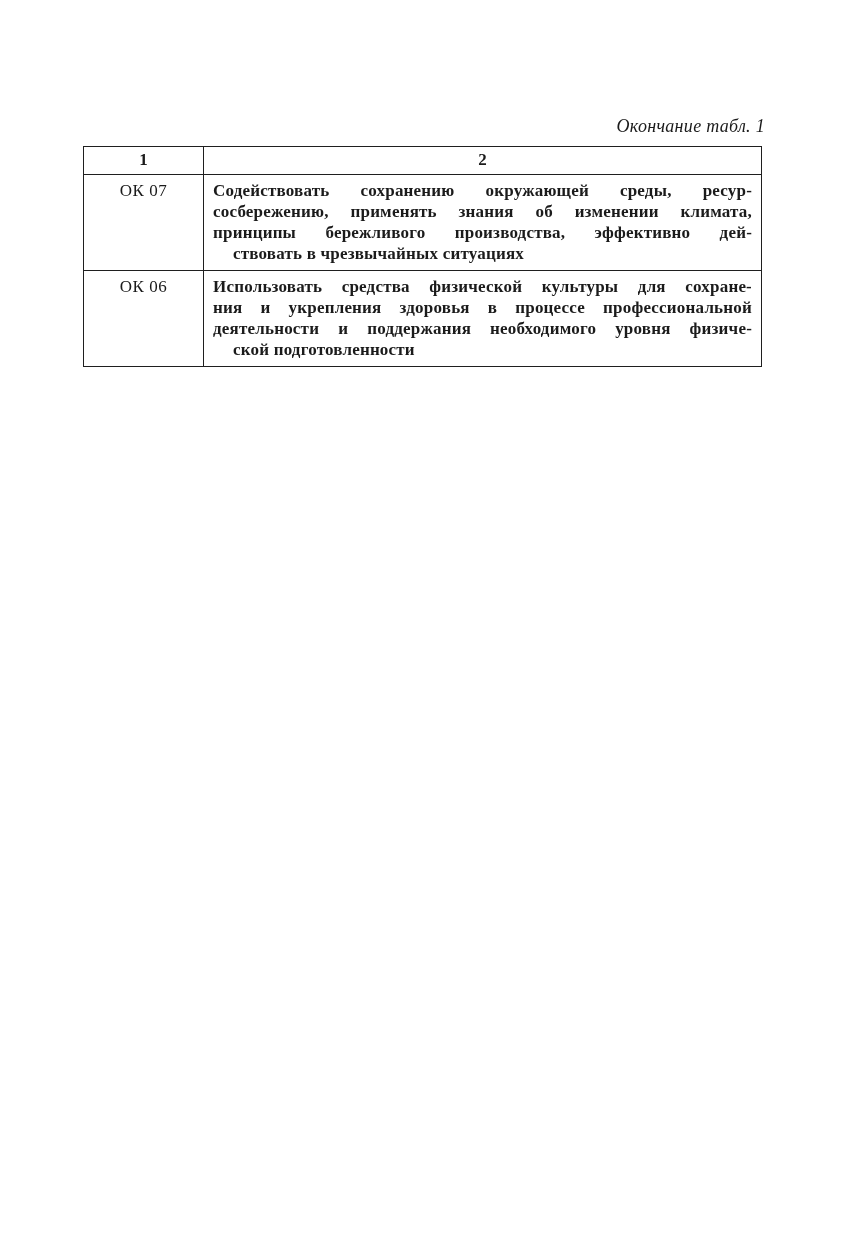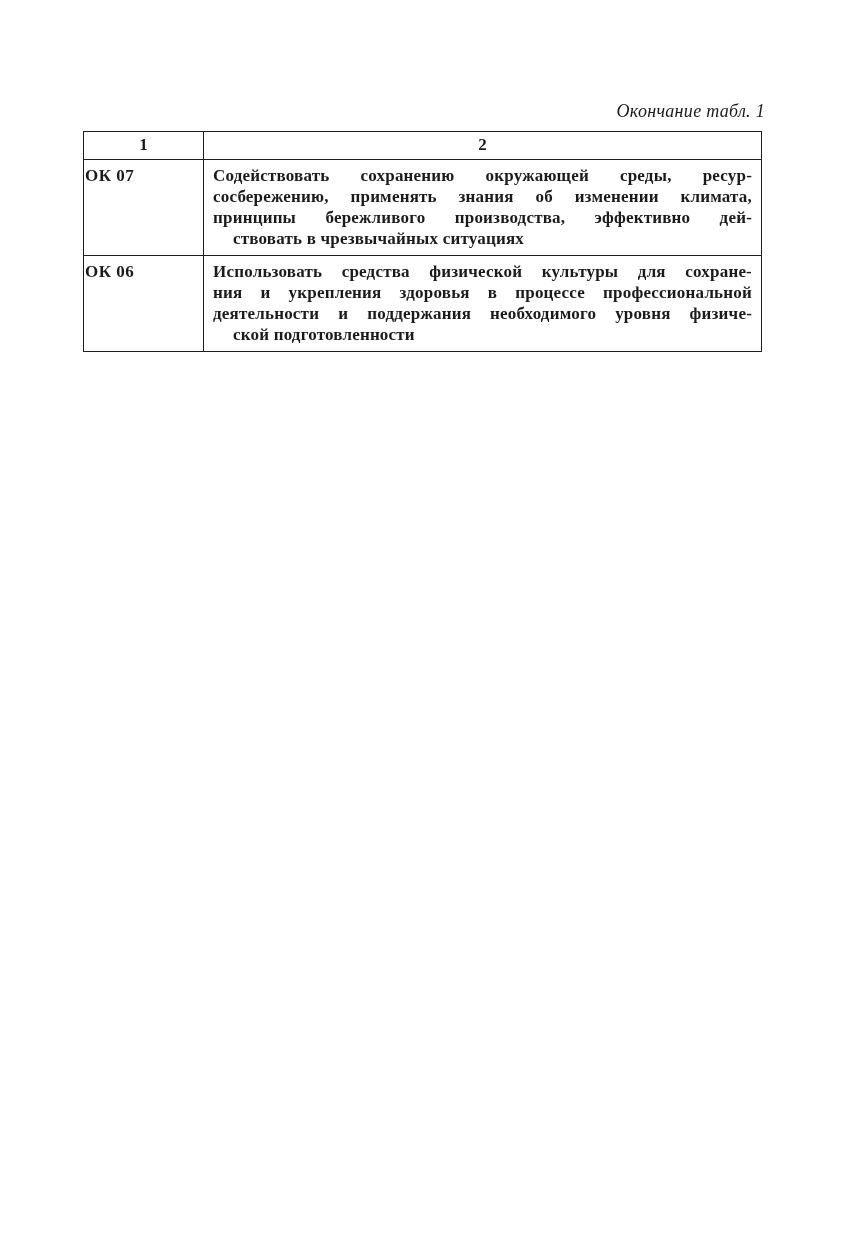--- a/index.html
+++ b/index.html
@@ -11,21 +11,21 @@
     width: 857px;
     height: 1241px;
     position: relative;
     font-family: "Liberation Serif", "DejaVu Serif", serif;
     color: #1b1b1b;
     -webkit-font-smoothing: antialiased;
   }
   .page {
     position: absolute;
     left: 83px;
-    top: 101px;
+    top: 116px;
     width: 682px;
   }
   .caption {
     text-align: right;
     font-style: italic;
     font-size: 18px;
     line-height: 21px;
     margin: 0 0 9px 0;
     letter-spacing: 0.3px;
   }
@@ -42,25 +42,25 @@
   }
   table.comp-table th {
     font-weight: bold;
     text-align: center;
     padding: 3px 4px 4px 4px;
     line-height: 20px;
   }
   col.c1 { width: 120px; }
   col.c2 { width: 558px; }
   td.code {
+    text-align: center;
     padding-top: 5px;
     letter-spacing: 0.5px;
     line-height: 21px;
     white-space: nowrap;
-    font-weight: bold;
   }
   td.desc {
     padding: 5px 9px 6px 9px;
     line-height: 21px;
     font-weight: bold;
   }
   td.desc .line {
     text-align: justify;
     text-align-last: justify;
     letter-spacing: 0.2px;

